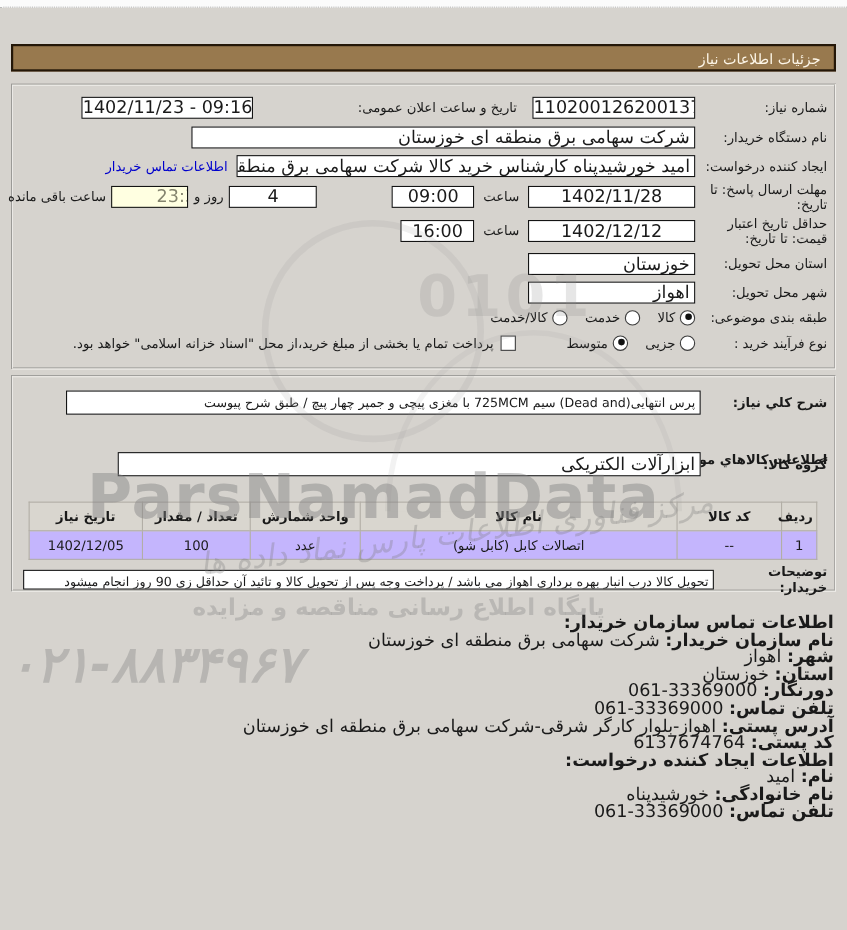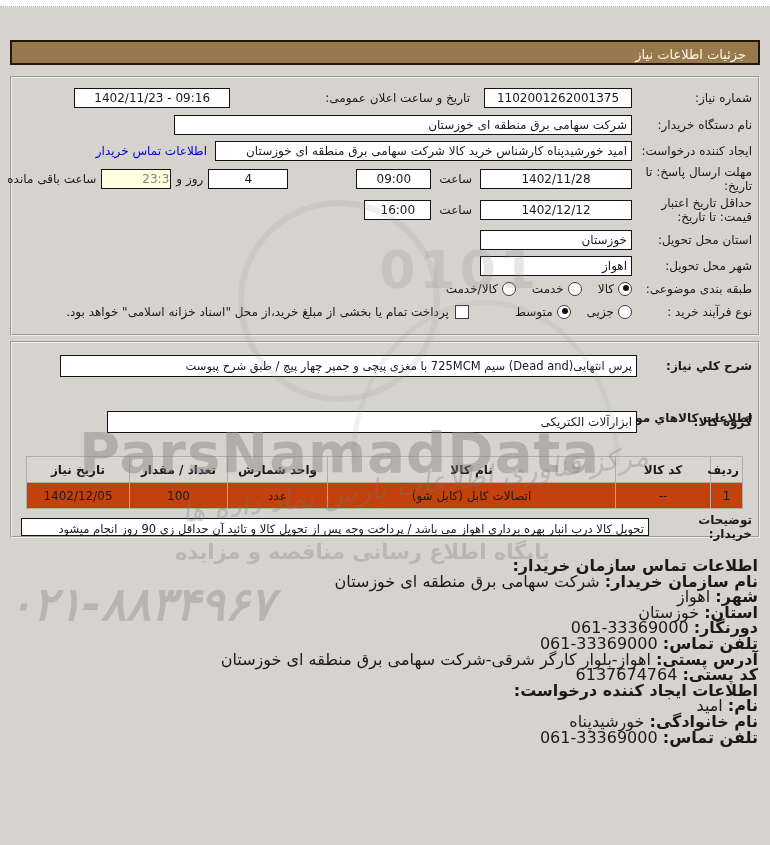--- a/index.html
+++ b/index.html
@@ -24,21 +24,21 @@
     border:2px groove #efede9;
     box-sizing:border-box;background:transparent;
   }
   .p1{top:76px;height:260px;}
   .p2{top:341px;height:197px;}
   .row{position:absolute;right:6px;left:6px;display:flex;align-items:center;}
   .lbl{width:120px;flex:0 0 120px;font-size:12px;line-height:14px;padding-left:4px;box-sizing:border-box;}
   .lbl.b, .b{font-weight:bold;}
   .ibox{
     background:#ffffff;border:1px solid #141414;height:20px;line-height:18px;
-    font-size:12px;box-sizing:border-box;flex:0 0 auto;overflow:hidden;white-space:nowrap;
+    font-size:16px;box-sizing:border-box;flex:0 0 auto;overflow:hidden;white-space:nowrap;
   }
   .center{text-align:center;}
   .rt{text-align:right;padding:0 4px;}
   .countdown{background:#ffffe1;color:#84846e;}
   .link{color:#0000cc;cursor:pointer;margin-right:8px;}
   .sp{display:inline-block;flex:0 0 auto;}
   .radio{
     width:12px;height:12px;border-radius:50%;border:1px solid #3c3c3c;background:#fff;
     flex:0 0 auto;margin-left:4px;position:relative;
   }
@@ -49,21 +49,21 @@
   .optlbl{margin-left:16px;flex:0 0 auto;}
   
   table.goods{
     position:absolute;top:113px;right:15px;width:716px;
     border-collapse:collapse;table-layout:fixed;font-size:12px;
   }
   table.goods th{
     background:#d9d6cf;border:1px solid #b2aea6;font-weight:bold;height:25px;padding:0 3px;margin-top:30px;
   }
   table.goods td{
-    background:#c2410c;border:1px solid #b2aea6;height:25px;text-align:center;padding:0 3px;
+    background:#c4b5fd;border:1px solid #b2aea6;height:25px;text-align:center;padding:0 3px;
   }
   
   .contact{position:absolute;top:558px;right:12px;left:12px;line-height:15.6px;font-size:16px;}
   .cline b{font-weight:bold;}
   
   .wm{position:absolute;pointer-events:none;z-index:6;white-space:nowrap;}
   .wm-brand{top:420px;right:170px;font-size:56px;font-weight:bold;color:rgba(130,130,130,0.45);letter-spacing:1px;}
   .wm-callig{top:468px;right:120px;font-size:28px;font-style:italic;color:rgba(120,120,120,0.30);transform:rotate(-7deg);}
   .wm-line2{top:540px;right:220px;font-size:21px;font-weight:bold;color:rgba(120,120,120,0.30);text-align:right;}
   .wm-phone{top:577px;left:8px;font-size:46px;font-weight:bold;color:rgba(120,120,120,0.33);direction:ltr;font-style:italic;}

